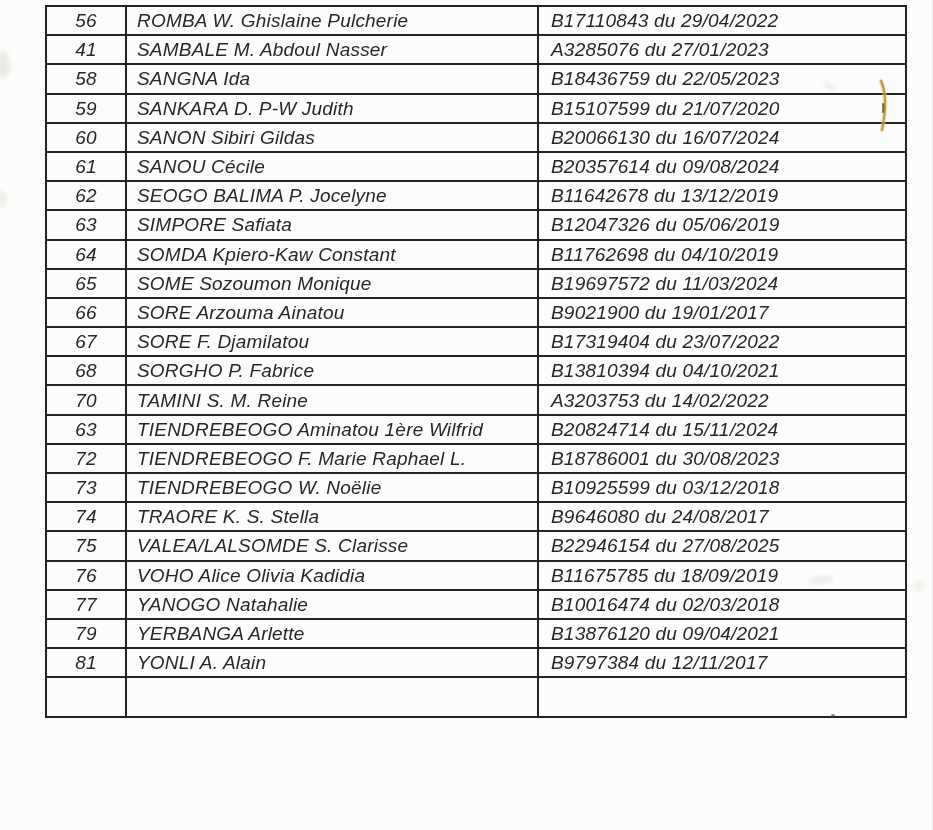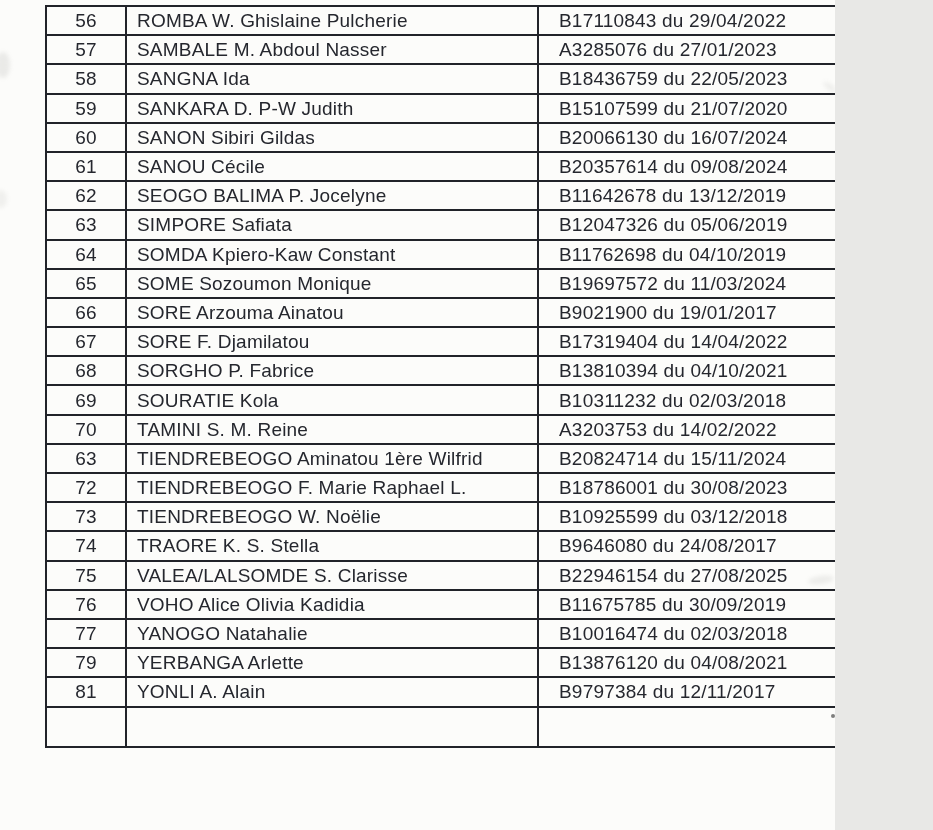--- a/index.html
+++ b/index.html
@@ -2,25 +2,26 @@
 <html><head>
 <meta charset="utf-8">
 <style>
   html, body {
     margin: 0;
     padding: 0;
     background: #e8e8e6;
   }
   .sheet {
     position: relative;
-    width: 835px;
+    width: 932px;
     height: 830px;
     background: #fcfcfa;
     overflow: hidden;
     font-family: "Liberation Sans", sans-serif;
+    font-style: italic;
   }
   table.registry {
     position: absolute;
     left: 45px;
     top: 5px;
     width: 860px;
     border-collapse: collapse;
     table-layout: fixed;
   }
   table.registry td {
@@ -31,21 +32,21 @@
     color: #25272e;
     letter-spacing: 0.2px;
     vertical-align: middle;
     padding: 0;
     white-space: nowrap;
     overflow: hidden;
     box-sizing: border-box;
   }
   table.registry td.col-num { text-align: center; }
   table.registry td.col-name { padding-left: 10px; margin-left: 30px; }
-  table.registry td.col-id { padding-left: 20px; }
+  table.registry td.col-id { padding-left: 12px; }
   table.registry tfoot td { height: 40px; }
 
   
   .artifact { position: absolute; pointer-events: none; }
   .smudge {
     border-radius: 50%;
     filter: blur(2px);
     background: #9a9a96;
   }
   .smudge-a { left: -4px; top: 52px; width: 14px; height: 26px; opacity: 0.18; }
@@ -71,21 +72,21 @@
       <col style="width:368px">
     </colgroup>
     <tbody>
     <tr>
       <td class="col-num">56</td>
       <td class="col-name">ROMBA W. Ghislaine Pulcherie</td>
       <td class="col-id">B17110843 du 29/04/2022</td>
     </tr>
 
     <tr>
-      <td class="col-num">57</td>
+      <td class="col-num">41</td>
       <td class="col-name">SAMBALE M. Abdoul Nasser</td>
       <td class="col-id">A3285076 du 27/01/2023</td>
     </tr>
 
     <tr>
       <td class="col-num">58</td>
       <td class="col-name">SANGNA Ida</td>
       <td class="col-id">B18436759 du 22/05/2023</td>
     </tr>
 
@@ -133,34 +134,29 @@
 
     <tr>
       <td class="col-num">66</td>
       <td class="col-name">SORE Arzouma Ainatou</td>
       <td class="col-id">B9021900 du 19/01/2017</td>
     </tr>
 
     <tr>
       <td class="col-num">67</td>
       <td class="col-name">SORE F. Djamilatou</td>
-      <td class="col-id">B17319404 du 14/04/2022</td>
+      <td class="col-id">B17319404 du 23/07/2022</td>
     </tr>
 
     <tr>
       <td class="col-num">68</td>
       <td class="col-name">SORGHO P. Fabrice</td>
       <td class="col-id">B13810394 du 04/10/2021</td>
     </tr>
 
-    <tr>
-      <td class="col-num">69</td>
-      <td class="col-name">SOURATIE Kola</td>
-      <td class="col-id">B10311232 du 02/03/2018</td>
-    </tr>
 
     <tr>
       <td class="col-num">70</td>
       <td class="col-name">TAMINI S. M. Reine</td>
       <td class="col-id">A3203753 du 14/02/2022</td>
     </tr>
 
     <tr>
       <td class="col-num">63</td>
       <td class="col-name">TIENDREBEOGO Aminatou 1ère Wilfrid</td>
@@ -187,34 +183,34 @@
 
     <tr>
       <td class="col-num">75</td>
       <td class="col-name">VALEA/LALSOMDE S. Clarisse</td>
       <td class="col-id">B22946154 du 27/08/2025</td>
     </tr>
 
     <tr>
       <td class="col-num">76</td>
       <td class="col-name">VOHO Alice Olivia Kadidia</td>
-      <td class="col-id">B11675785 du 30/09/2019</td>
+      <td class="col-id">B11675785 du 18/09/2019</td>
     </tr>
 
     <tr>
       <td class="col-num">77</td>
       <td class="col-name">YANOGO Natahalie</td>
       <td class="col-id">B10016474 du 02/03/2018</td>
     </tr>
 
 
     <tr>
       <td class="col-num">79</td>
       <td class="col-name">YERBANGA Arlette</td>
-      <td class="col-id">B13876120 du 04/08/2021</td>
+      <td class="col-id">B13876120 du 09/04/2021</td>
     </tr>
 
 
     <tr>
       <td class="col-num">81</td>
       <td class="col-name">YONLI A. Alain</td>
       <td class="col-id">B9797384 du 12/11/2017</td>
     </tr>
   </tbody>
     <tfoot>

